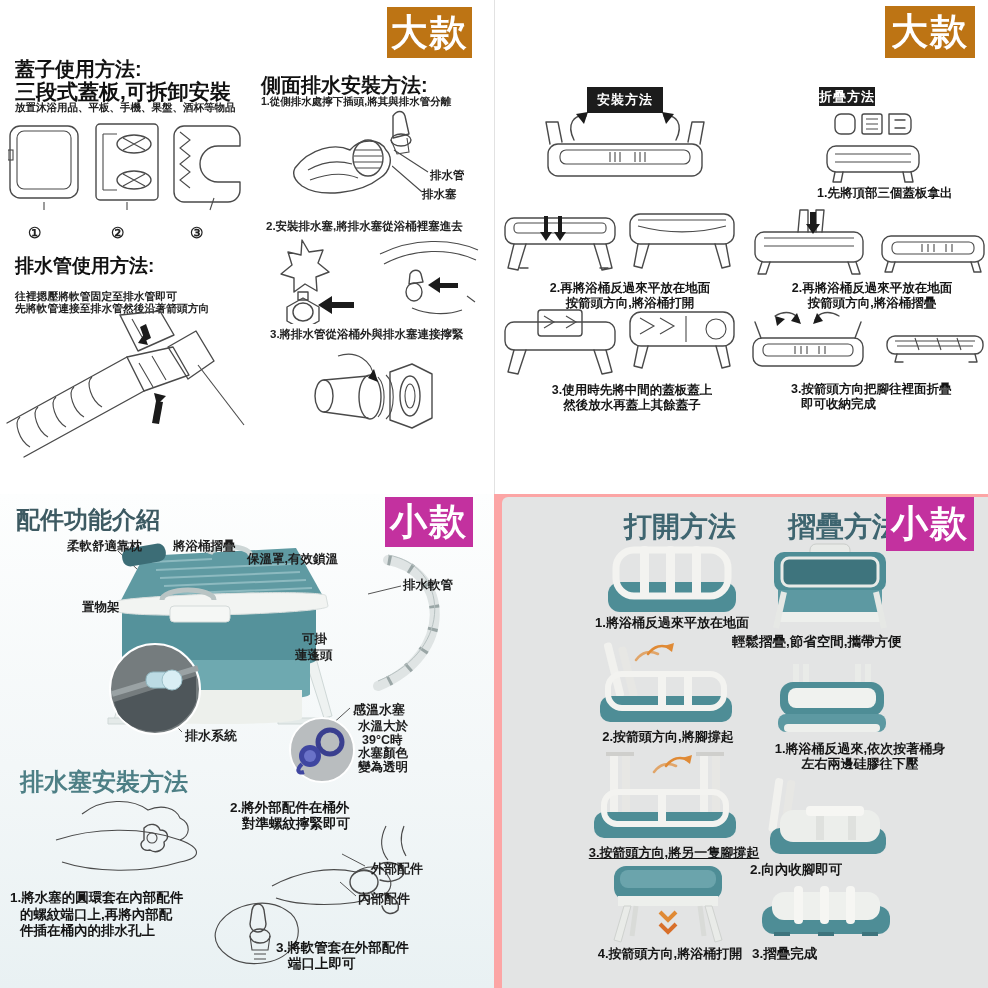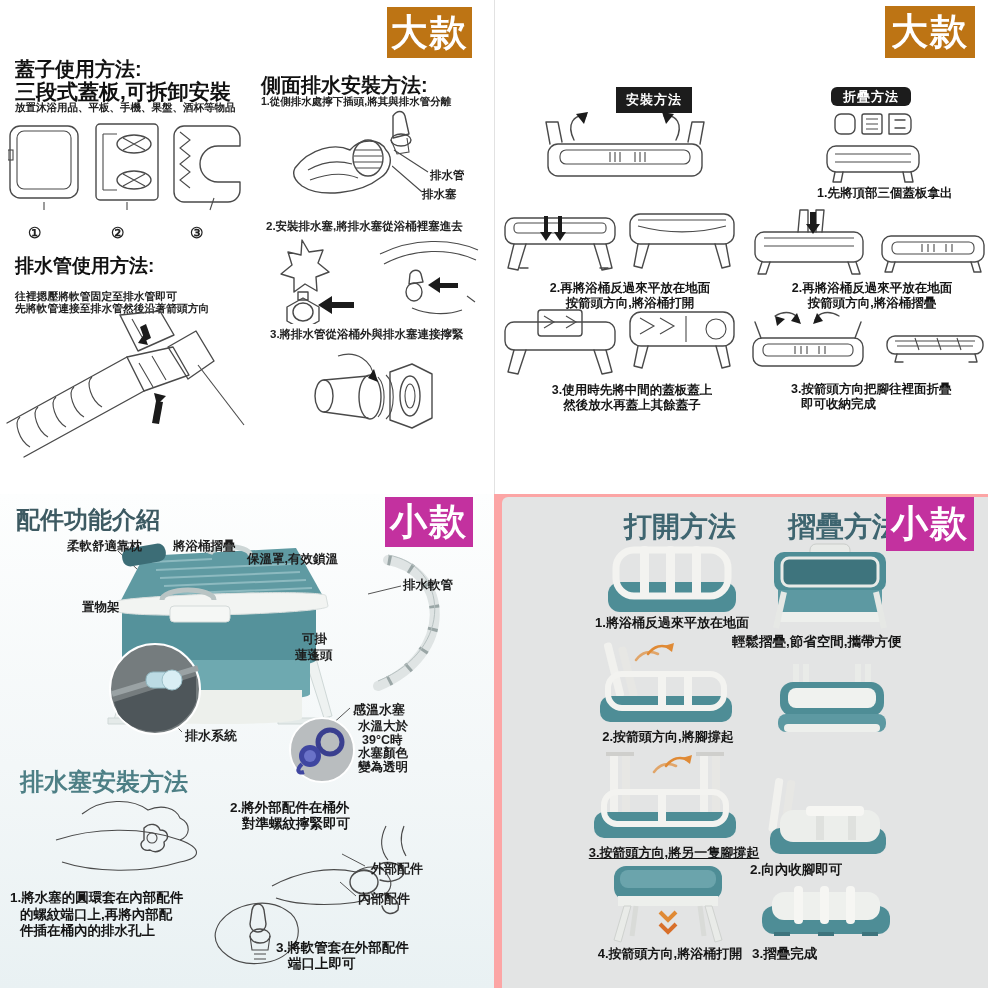--- a/index.html
+++ b/index.html
@@ -116,22 +116,22 @@
     <ellipse class="ln" cx="112" cy="52" rx="10" ry="20"></ellipse>
     <ellipse class="lnt" cx="112" cy="52" rx="5" ry="12"></ellipse>
     <path class="lnt" d="M40,12 C58,6 74,16 76,34"></path>
       <path class="blk" d="M80,38 l-10,-4 l6,-9 z"></path>
   </svg>
 </div>
 
 <div class="q" style="left:494px;top:0;background:#fff;border-left:1px solid #e2e2e2;">
   <div class="abs badge" style="left:390px;top:6px;width:90px;height:52px;background:#bd7414;">大款</div>
 
-  <div class="abs hdr-box" style="left:92px;top:87px;width:76px;height:26px;margin-left:29px;">安裝方法</div>
-  <div class="abs hdr-box" style="left:336px;top:87px;width:80px;height:19px;border-radius:6px;">折疊方法</div>
+  <div class="abs hdr-box" style="left:92px;top:87px;width:76px;height:26px;">安裝方法</div>
+  <div class="abs hdr-box" style="left:324px;top:87px;width:56px;height:19px;">折疊方法</div>
 
   <svg class="abs" style="left:45px;top:106px;" width="170" height="80" viewBox="0 0 170 80">
     <rect class="ln" x="8" y="38" width="154" height="32" rx="10"></rect>
     <rect class="lnt" x="20" y="44" width="130" height="14" rx="6"></rect>
     <path class="lnt" d="M70,46 v10 M75,46 v10 M80,46 v10 M95,46 v10 M100,46 v10 M105,46 v10"></path>
     <path class="ln" d="M10,38 l-4,-22 h12 l4,20 M160,38 l4,-22 h-12 l-4,20"></path>
     <path class="ln" d="M34,34 C26,18 34,8 46,10"></path>
       <path class="blk" d="M48,6 l-12,2 l8,10 z"></path>
     <path class="ln" d="M136,34 C144,18 136,8 124,10"></path>
       <path class="blk" d="M122,6 l12,2 l-8,10 z"></path>
@@ -397,20 +397,24 @@
   </svg>
   <div class="abs cap" style="left:238px;top:140px;font-size:13.5px;">輕鬆摺疊,節省空間,攜帶方便</div>
 
   <svg class="abs" style="left:282px;top:168px;" width="112" height="78" viewBox="0 0 112 78">
     <path d="M20,2 v20 M30,2 v20 M82,2 v20 M92,2 v20" stroke="#e9ebe8" stroke-width="6"></path>
     <rect x="4" y="20" width="104" height="34" rx="13" fill="#4e8d96"></rect>
     <rect x="12" y="26" width="88" height="20" rx="8" fill="#f0f2ef"></rect>
     <rect x="2" y="52" width="108" height="18" rx="8" fill="#5d99a2"></rect>
     <rect x="8" y="62" width="96" height="8" rx="4" fill="#edefec"></rect>
   </svg>
+  <div class="abs cap ctr" style="left:246px;top:247px;width:240px;font-size:13px;">
+    <span>1.將浴桶反過來,依次按著桶身</span>
+      <span>左右兩邊硅膠往下壓</span>
+  </div>
 
   <svg class="abs" style="left:270px;top:282px;" width="128" height="84" viewBox="0 0 128 84">
     <rect x="8" y="2" width="8" height="54" rx="3" fill="#f1f1ee" transform="rotate(8 12 28)"></rect>
     <rect x="20" y="4" width="8" height="52" rx="3" fill="#e7e7e4" transform="rotate(8 24 30)"></rect>
     <rect x="6" y="52" width="116" height="26" rx="10" fill="#4e8d96"></rect>
     <rect x="16" y="34" width="100" height="32" rx="13" fill="#eceeeb"></rect>
     <rect x="42" y="30" width="58" height="10" rx="4" fill="#f6f6f3"></rect>
     <rect x="52" y="40" width="8" height="24" fill="#dfe1de"></rect>
     <rect x="84" y="40" width="8" height="24" fill="#dfe1de"></rect>
   </svg>

